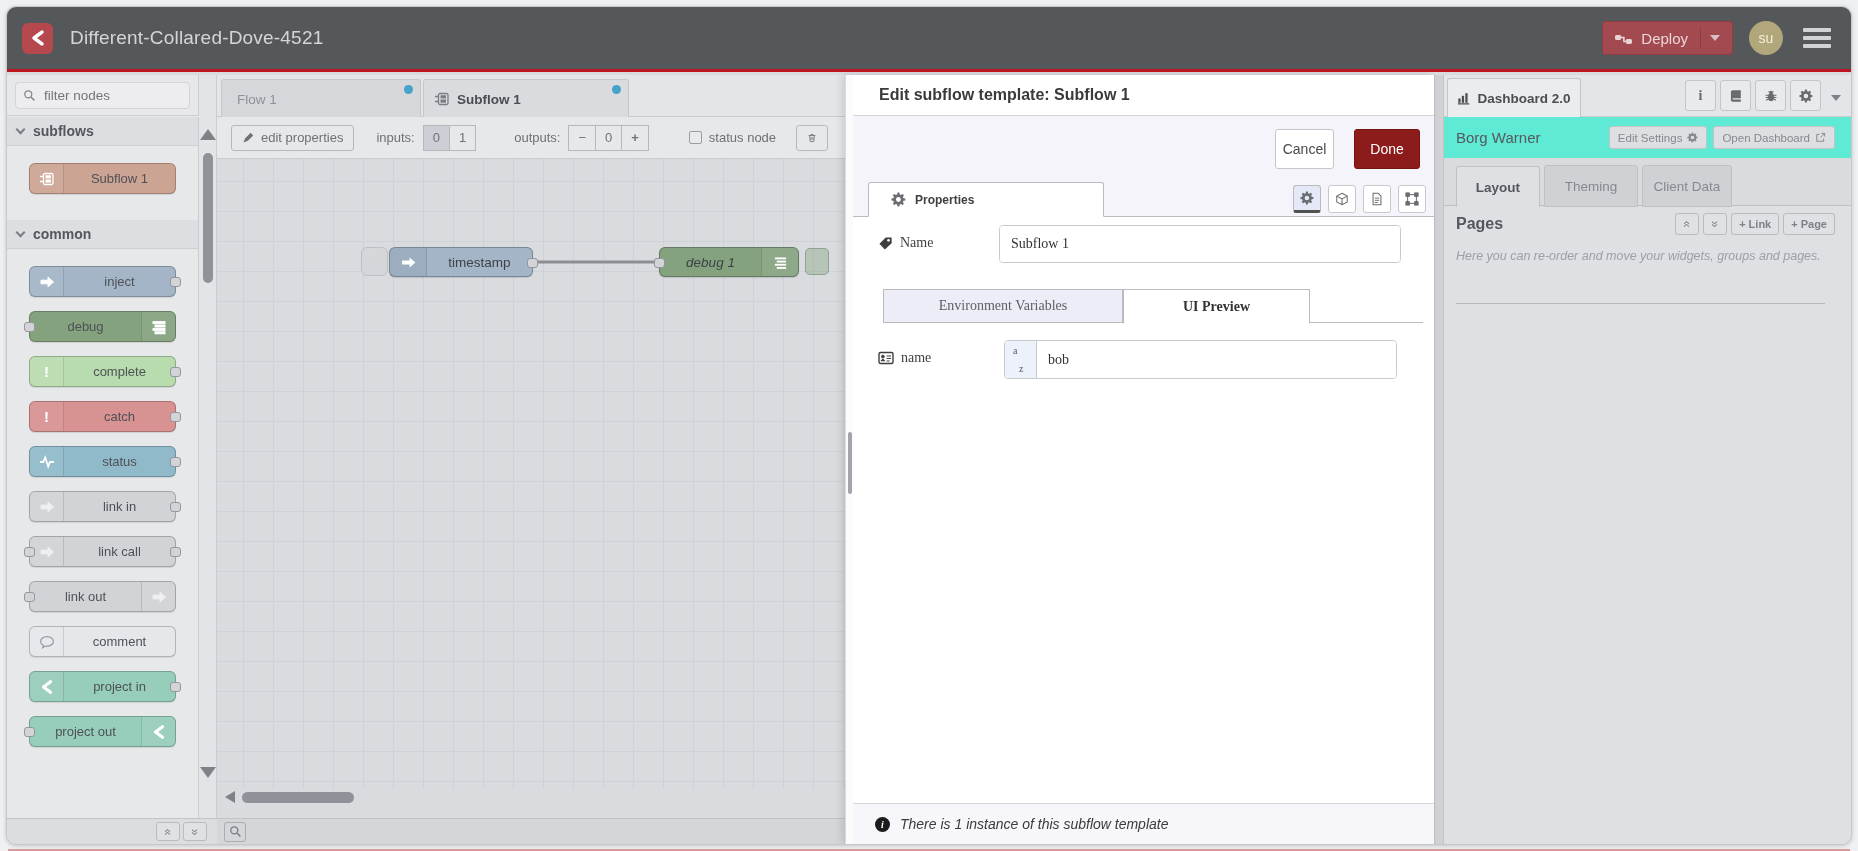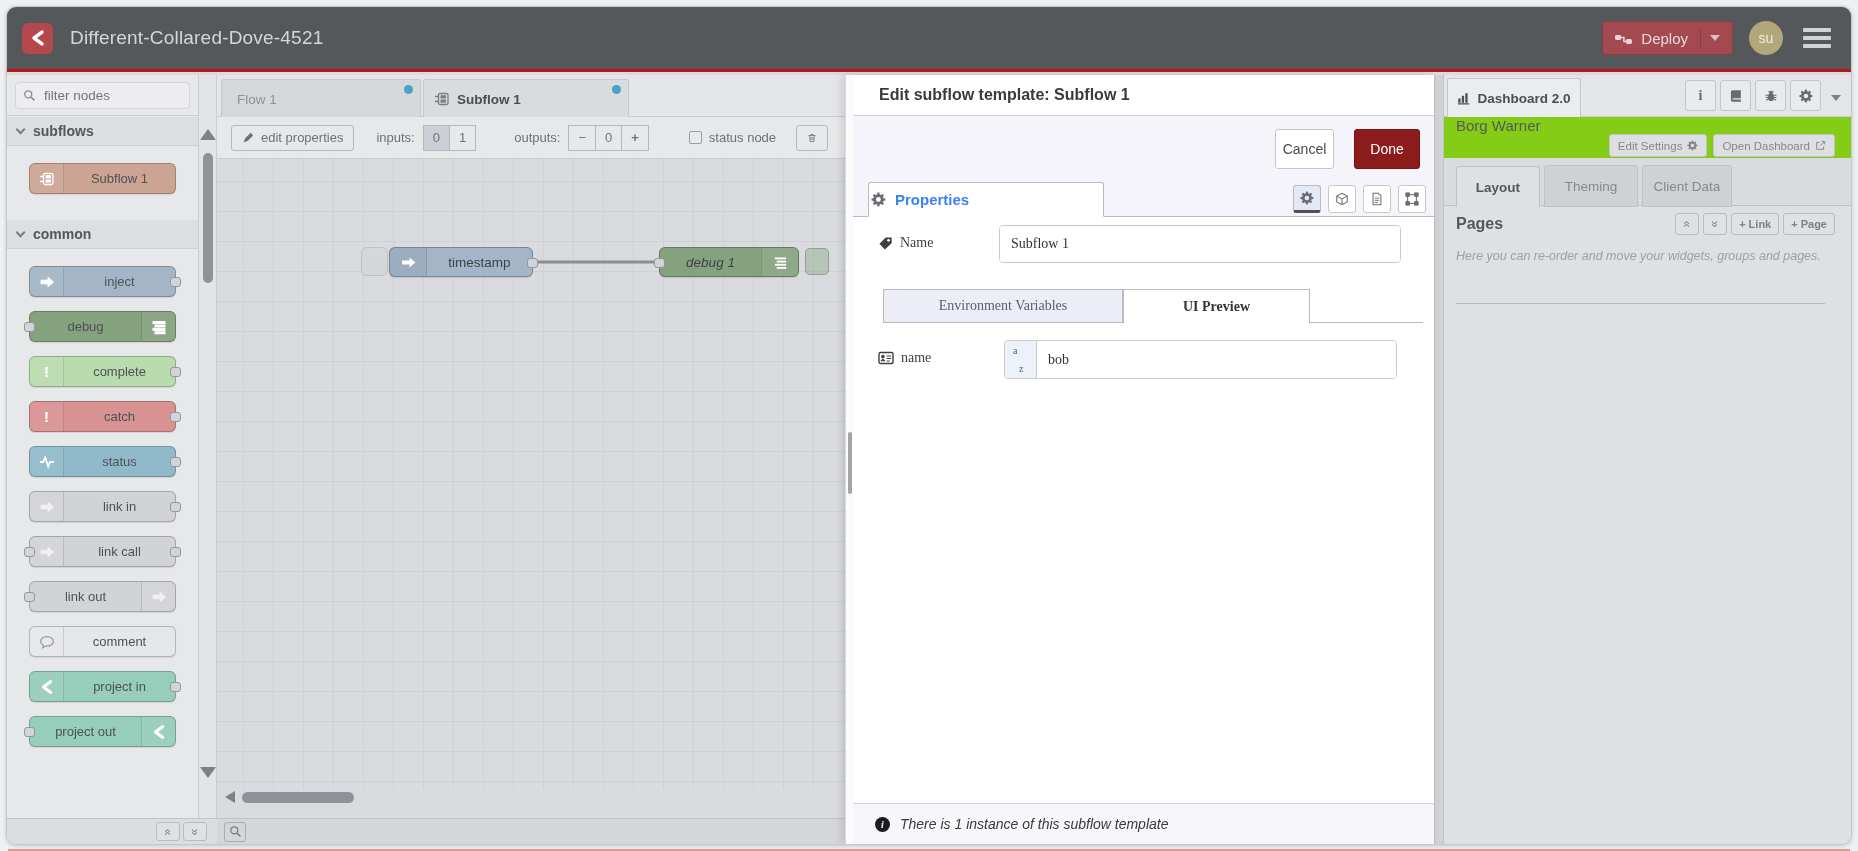--- a/index.html
+++ b/index.html
@@ -110,21 +110,21 @@
   .tray-title{height:41px;border-bottom:1px solid #d4d4d8;display:flex;align-items:center;
     padding-left:26px;font-size:16px;font-weight:bold;color:#3a3a3a;background:#fff;}
   .tray-btnbar{height:66px;background:#f4f4fa;display:flex;align-items:center;justify-content:flex-end;
     gap:20px;padding-right:14px;}
   .btn{height:40px;border-radius:3px;font-size:14px;display:flex;align-items:center;justify-content:center;cursor:pointer;}
   .btn-cancel{width:59px;background:#fff;border:1px solid #c5c6ca;color:#4a4a4a;}
   .btn-done{width:66px;background:#8c1b1b;border:1px solid #761313;color:#fff;}
   .tabstrip{position:absolute;left:0;right:0;top:107px;height:35px;border-bottom:1px solid #b9bbbe;background:#f4f4fa;}
   .props-tab{position:absolute;left:15px;bottom:-1px;width:236px;height:35px;background:#fff;
     border:1px solid #b9bbbe;border-bottom:1px solid #fff;border-radius:3px 3px 0 0;
-    display:flex;align-items:center;gap:9px;padding-left:2px;font-size:15px;font-weight:bold;color:#3b82f6;cursor:pointer;}
+    display:flex;align-items:center;gap:9px;padding-left:22px;font-size:12px;font-weight:bold;color:#404040;cursor:pointer;}
   .strip-icons{position:absolute;right:8px;bottom:3px;display:flex;gap:7px;}
   .sicon{width:28px;height:28px;border:1px solid #c8c9cd;border-radius:3px;background:#fff;
     display:flex;align-items:center;justify-content:center;cursor:pointer;}
   .sicon.active{background:#e4e8f7;border-color:#b9bbbe;border-bottom:3px solid #515151;}
   .tray-content{position:absolute;left:0;right:0;top:142px;bottom:41px;background:#fff;font-family:Liberation Serif, serif;}
   .frow{position:absolute;display:flex;align-items:center;gap:7px;font-size:14px;color:#3f3f3f;}
   .tinput{position:absolute;border:1px solid #c9cacf;border-radius:4px;background:#fff;display:flex;align-items:stretch;overflow:hidden;}
   .tinput input{border:0;outline:none;flex:1;font-size:14px;color:#333;padding:0 11px;font-family:inherit;background:#fff;}
   .az{width:32px;background:#edf1fa;border-right:1px solid #c9cacf;position:relative;cursor:pointer;}
   .az i{position:absolute;font-style:normal;color:#5a5d62;font-size:10px;}
@@ -149,22 +149,22 @@
     display:flex;align-items:center;}
   .sb-tab{position:relative;top:2px;margin-left:3px;width:134px;height:40px;background:#ebecee;
     border:1px solid #c3c5c8;border-bottom:none;border-radius:3px 3px 0 0;display:flex;align-items:center;
     justify-content:center;gap:6px;font-size:13.5px;font-weight:bold;color:#4b4e53;cursor:pointer;}
   .sb-iconrow{margin-left:auto;display:flex;align-items:center;gap:4px;padding-right:10px;}
   .sb-ibtn{width:31px;height:31px;border:1px solid #c3c5c8;border-radius:3px;background:#e9eaec;
     display:flex;align-items:center;justify-content:center;cursor:pointer;color:#686b70;
     font-size:14px;font-weight:bold;}
   .sb-caret{margin-left:6px;cursor:pointer;}
   .sb-caret .caret{border-top-color:#7e8186;}
-  .sb-sub{position:absolute;top:42px;left:0;right:0;height:41px;background:#84cc16;
-    display:flex;padding:0 16px 0 12px;flex-direction:column;}
+  .sb-sub{position:absolute;top:42px;left:0;right:0;height:41px;background:#5eead4;
+    display:flex;align-items:center;padding:0 16px 0 12px;}
   .sb-proj{font-size:15px;color:#56595d;}
   .sb-sub .btns{margin-left:auto;display:flex;gap:6px;}
   .chip{height:23px;border:1px solid #c2c4c7;border-radius:3px;background:#dedfe2;color:#85888c;
     font-size:11.5px;display:flex;align-items:center;gap:5px;padding:0 8px;cursor:pointer;}
   .sb-tabs2{position:absolute;top:83px;left:0;right:0;height:48px;background:#dadbde;border-bottom:1px solid #bfc1c4;}
   .sb-tab2{position:absolute;top:7px;height:42px;border:1px solid #bfc1c4;border-radius:3px 3px 0 0;
     display:flex;align-items:center;justify-content:center;font-size:13.5px;cursor:pointer;}
   .t2-0{left:12px;width:84px;background:#dfe0e3;color:#54575b;border-bottom:none;font-weight:bold;top:8px;height:41px;}
   .t2-1{left:100px;width:94px;background:#cfd1d5;color:#85888d;}
   .t2-2{left:198px;width:90px;background:#cfd1d5;color:#85888d;}

